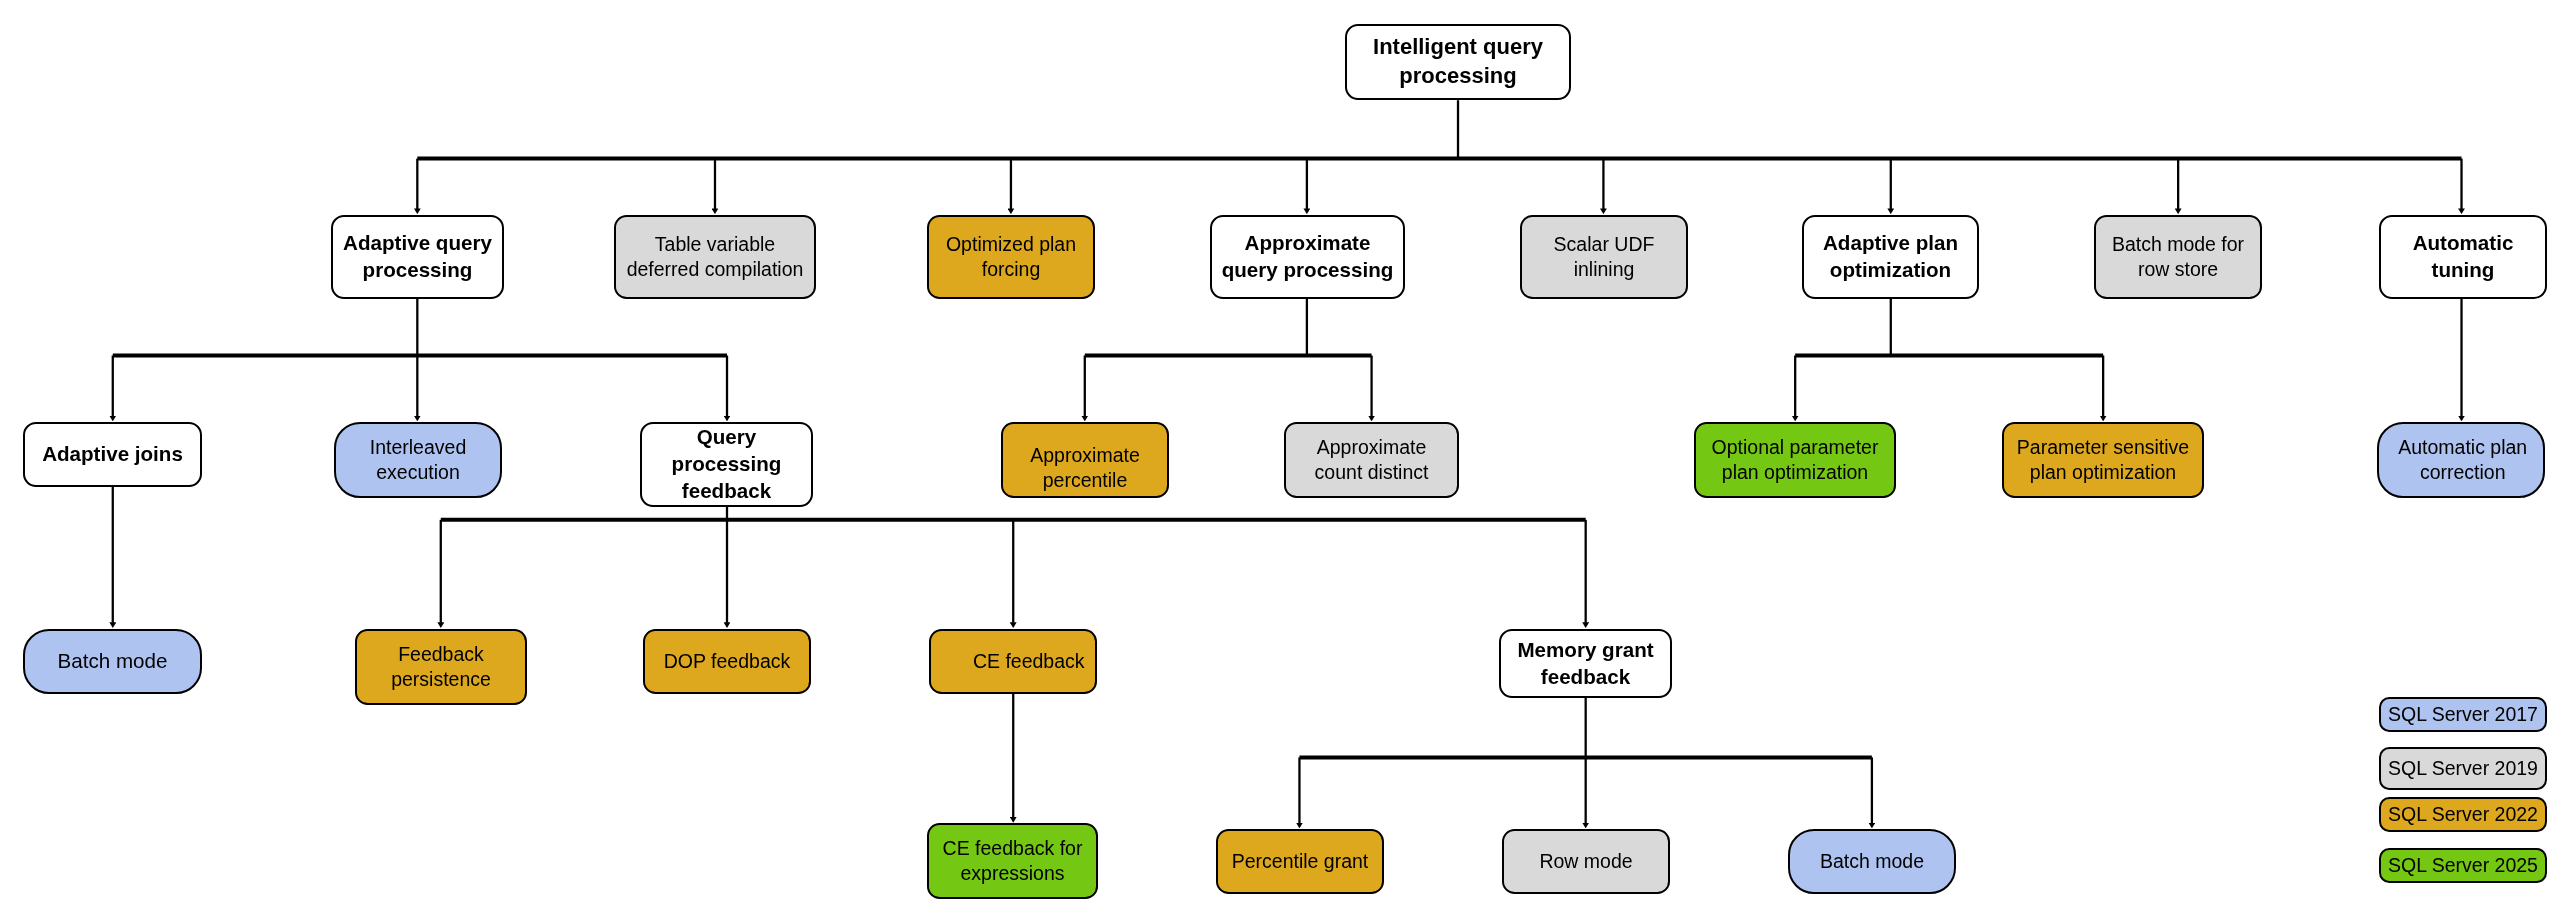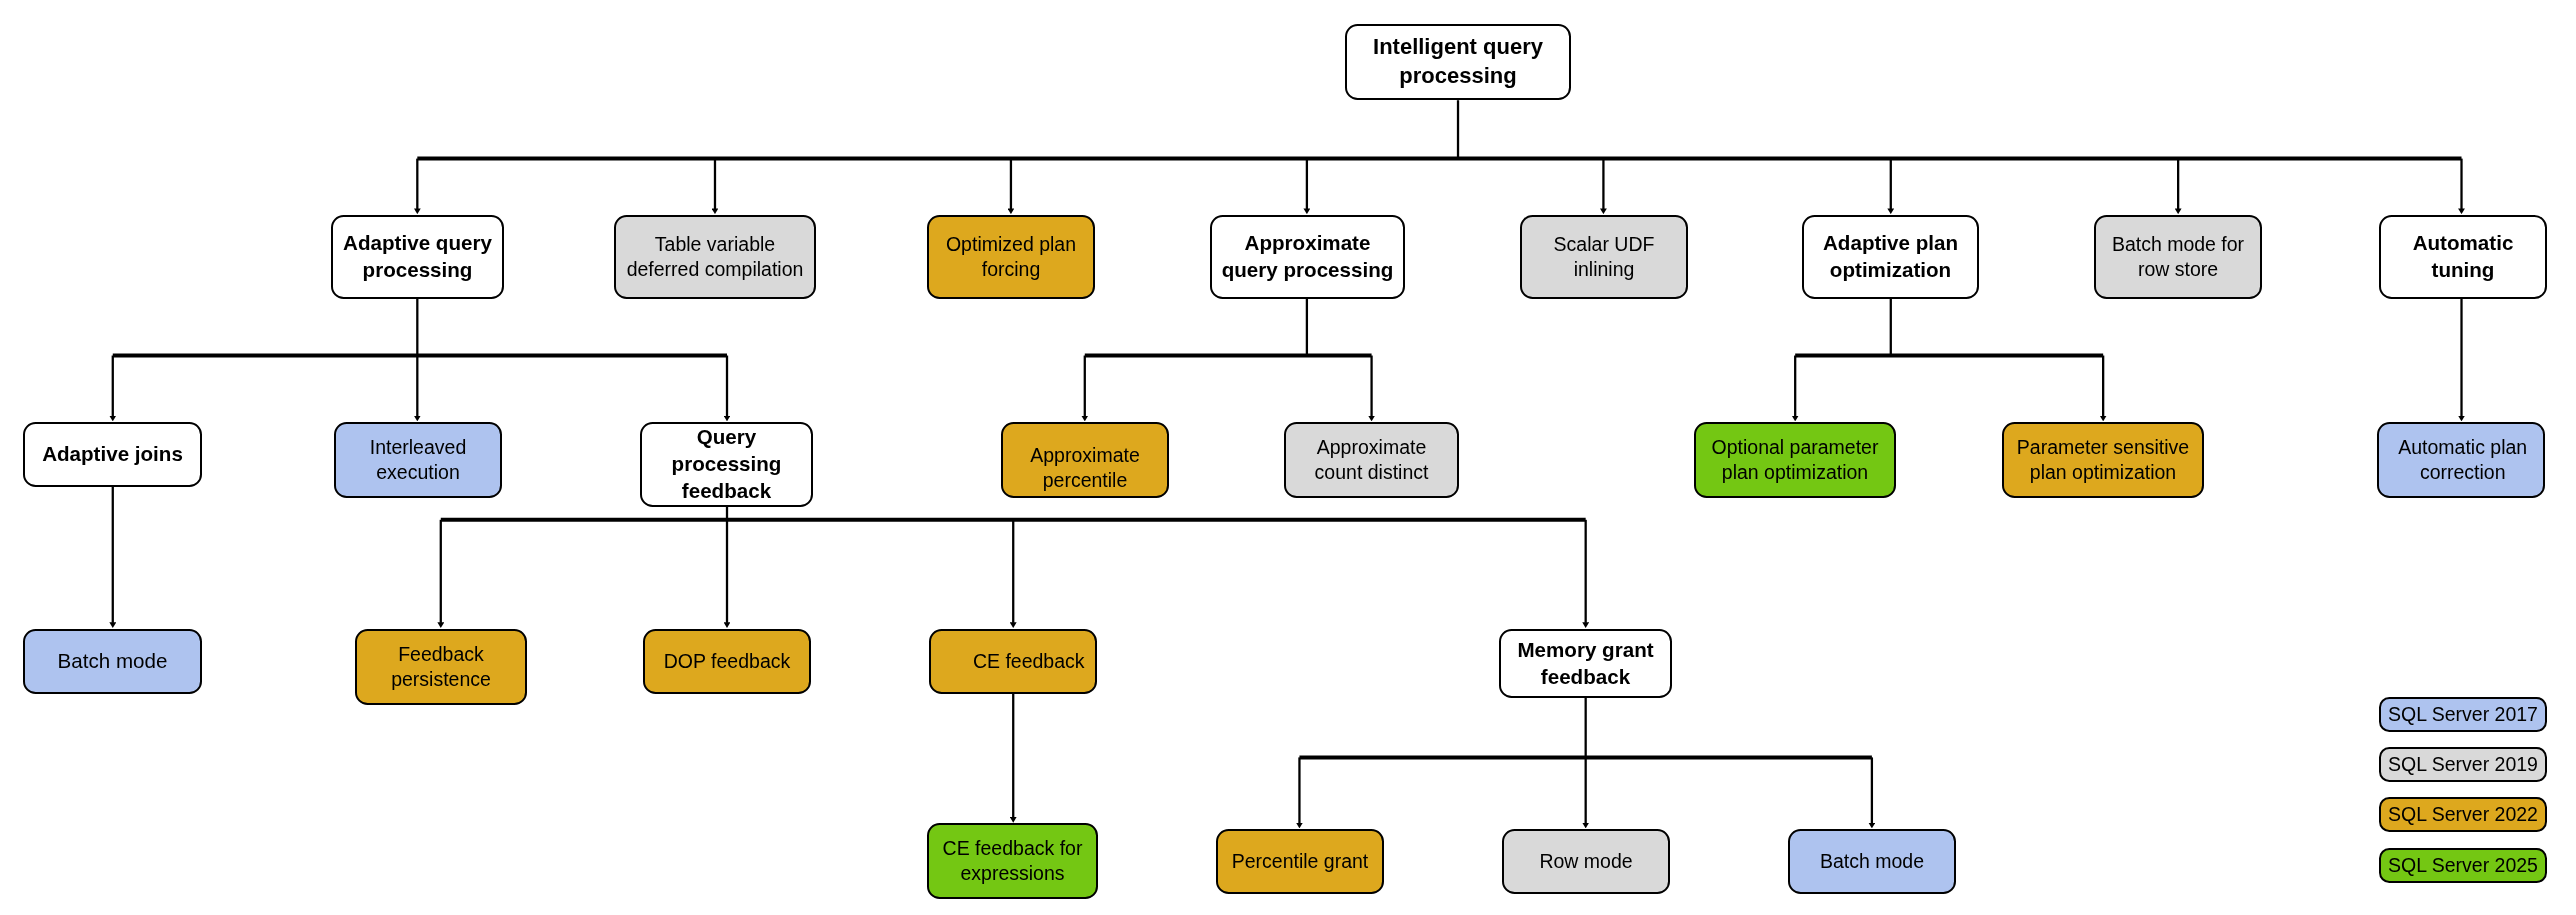--- a/index.html
+++ b/index.html
@@ -4,24 +4,24 @@
 <style>
   html,body{margin:0;padding:0;background:#ffffff;}
   body{width:2576px;height:916px;position:relative;overflow:hidden;
        font-family:"Liberation Sans",sans-serif;}
   #stage{position:absolute;left:0;top:0;width:2576px;height:916px;}
   svg#wires{position:absolute;left:0;top:0;width:2576px;height:916px;pointer-events:none;}
   .node{position:absolute;box-sizing:border-box;border:2px solid #000;
         border-radius:12.6px;display:flex;align-items:center;justify-content:center;
         text-align:center;color:#000;line-height:1.30;padding:2.3px 4.6px;z-index:5;}
   .node .lbl{display:block;width:100%;}
-  .n-white{background:#ffffff;}
+  .n-white{background:#ffffff;border-radius:13px;}
   .n-gray{background:#d9d9d9;}
   .n-orange{background:#dda81e;}
-  .n-blue{background:#aec3ef;}
+  .n-blue{background:#aec3ef;border-radius:26px;}
   .n-green{background:#74c713;}
   .b-bold{font-weight:bold;}
   .legend{position:absolute;box-sizing:border-box;border:2px solid #000;
           border-radius:10.3px;display:flex;align-items:center;justify-content:center;
           font-size:19.5px;z-index:5;text-align:right;}
 </style>
 </head>
 <body>
 
 <div id="stage">
@@ -163,21 +163,21 @@
   <div class="node n-gray" style="left:1502px;top:829px;width:168px;height:65px;font-size:19.5px;">
     <span class="lbl">Row mode</span>
   </div>
   <div class="node n-blue" style="left:1788px;top:829px;width:168px;height:65px;font-size:19.5px;">
     <span class="lbl">Batch mode</span>
   </div>
 
   <div class="legend n-blue" style="left:2379px;top:697px;width:168px;height:35px;">
     <span>SQL Server 2017</span>
   </div>
-  <div class="legend n-gray" style="left:2379px;top:747px;width:168px;height:35px;">
+  <div class="legend n-gray" style="left:2379px;top:747px;width:168px;height:43px;">
     <span>SQL Server 2019</span>
   </div>
   <div class="legend n-orange" style="left:2379px;top:797px;width:168px;height:35px;">
     <span>SQL Server 2022</span>
   </div>
   <div class="legend n-green" style="left:2379px;top:848px;width:168px;height:35px;">
     <span>SQL Server 2025</span>
   </div>
 
 </div>

